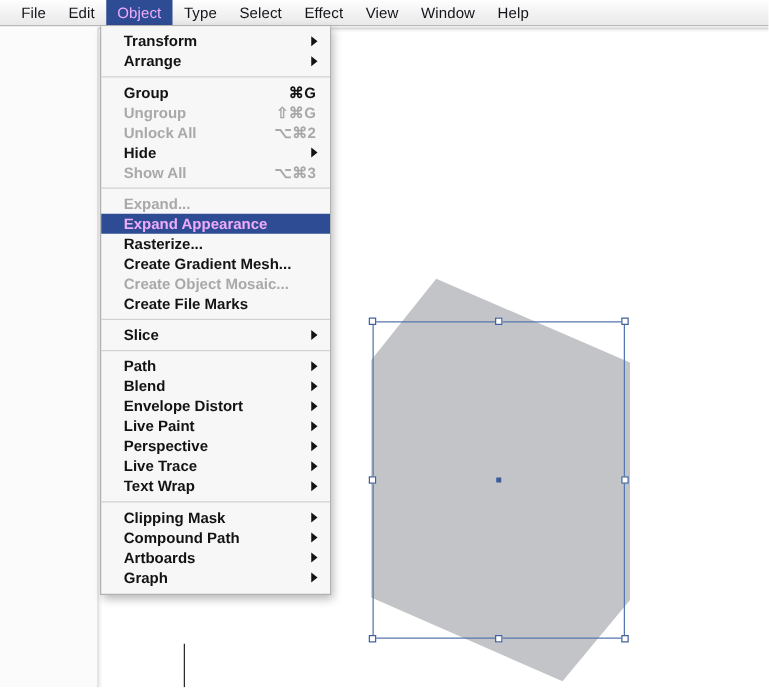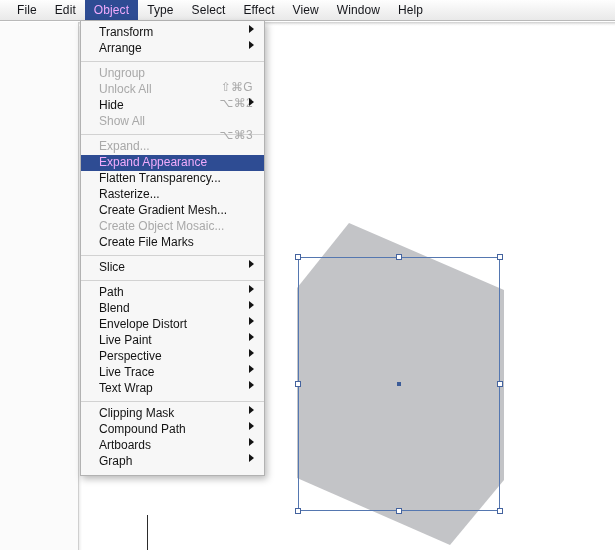--- a/index.html
+++ b/index.html
@@ -139,36 +139,37 @@
     border-top: none;
     box-sizing: border-box;
     box-shadow: 2px 3px 7px rgba(0,0,0,0.28);
     padding: 4px 0 5px 0;
     z-index: 50;
   }
   .mi {
     position: relative;
     height: 16px;
     display: flex;
-    align-items: flex-start;
+    align-items: center;
     padding: 0 8px 0 18px;
     font-size: 12px;
     color: #131313;
     white-space: nowrap;
     cursor: default;
+    font-weight: bold;
   }
   .mi .label { flex: 0 0 auto; }
   .mi .shortcut {
     margin-left: auto;
     font-size: 12px;
     color: #131313;
     padding-right: 3px;
     letter-spacing: .3px;
   }
-  .mi.disabled { color: #a9a9a9; flex-direction: column; }
+  .mi.disabled { color: #a9a9a9; }
   .mi.disabled .shortcut { color: #a9a9a9; }
   .mi.selected {
     background: #2e4c93;
     color: #f0abfc;
   }
   .mi .arrow {
     margin-left: auto;
     width: 0; height: 0;
     border-left: 5px solid #131313;
     border-top: 4px solid transparent;
@@ -224,20 +225,24 @@
   <div id="dropdown">
       <div class="mi">
         <span class="label">Transform</span>
         <span class="arrow"></span>
       </div>
       <div class="mi">
         <span class="label">Arrange</span>
         <span class="arrow"></span>
       </div>
       <div class="sep"></div>
+      <div class="mi">
+        <span class="label">Group</span>
+        <span class="shortcut">⌘G</span>
+      </div>
       <div class="mi disabled">
         <span class="label">Ungroup</span>
         <span class="shortcut">⇧⌘G</span>
       </div>
       <div class="mi disabled">
         <span class="label">Unlock All</span>
         <span class="shortcut">⌥⌘2</span>
       </div>
       <div class="mi">
         <span class="label">Hide</span>
@@ -248,23 +253,20 @@
         <span class="shortcut">⌥⌘3</span>
       </div>
       <div class="sep"></div>
       <div class="mi disabled">
         <span class="label">Expand...</span>
       </div>
       <div class="mi selected">
         <span class="label">Expand Appearance</span>
       </div>
       <div class="mi">
-        <span class="label">Flatten Transparency...</span>
-      </div>
-      <div class="mi">
         <span class="label">Rasterize...</span>
       </div>
       <div class="mi">
         <span class="label">Create Gradient Mesh...</span>
       </div>
       <div class="mi disabled">
         <span class="label">Create Object Mosaic...</span>
       </div>
       <div class="mi">
         <span class="label">Create File Marks</span>

